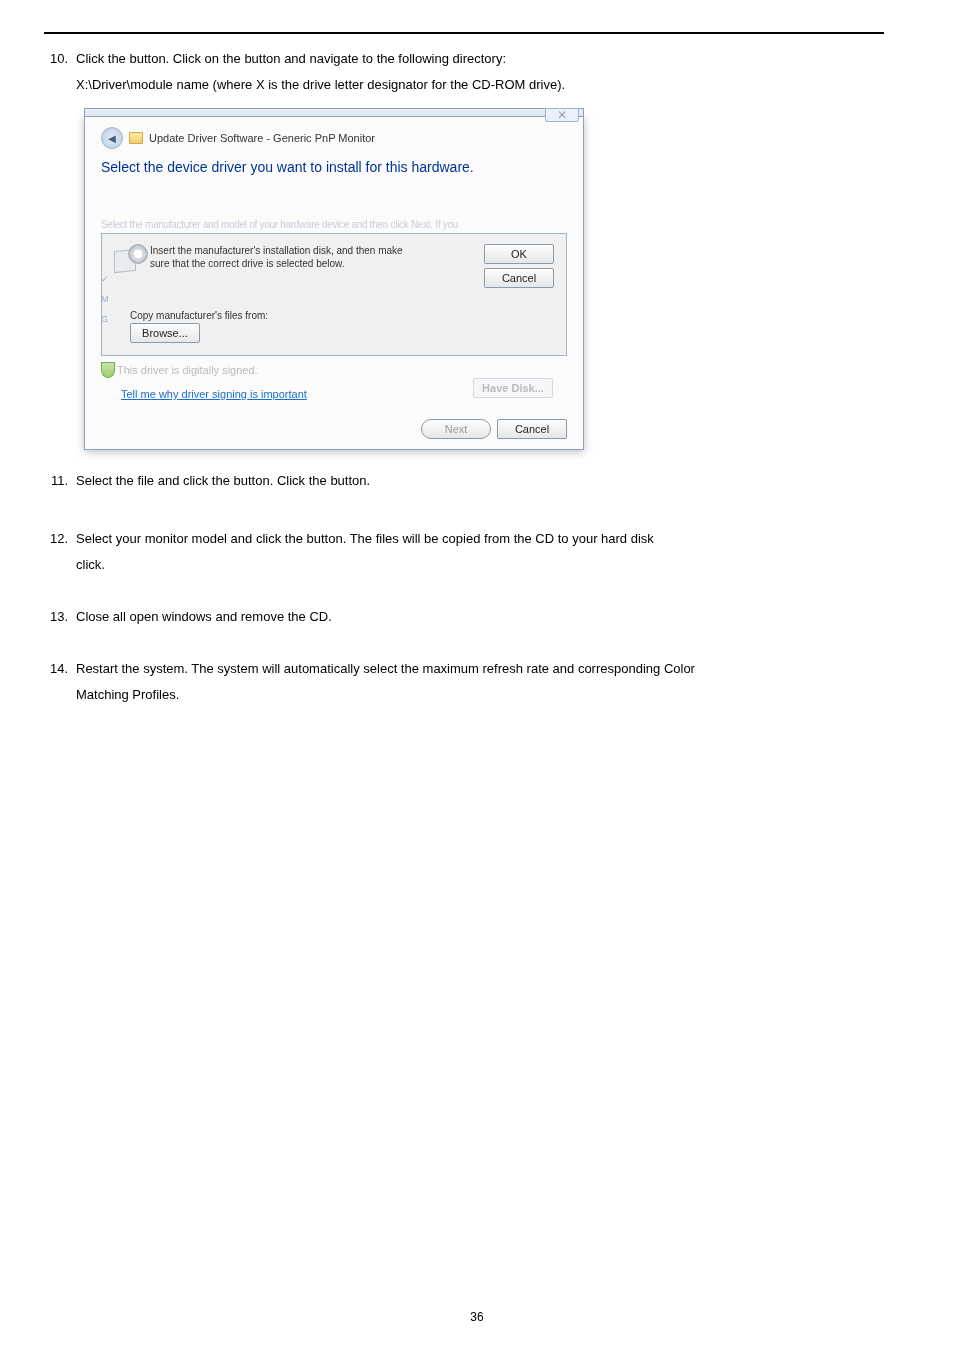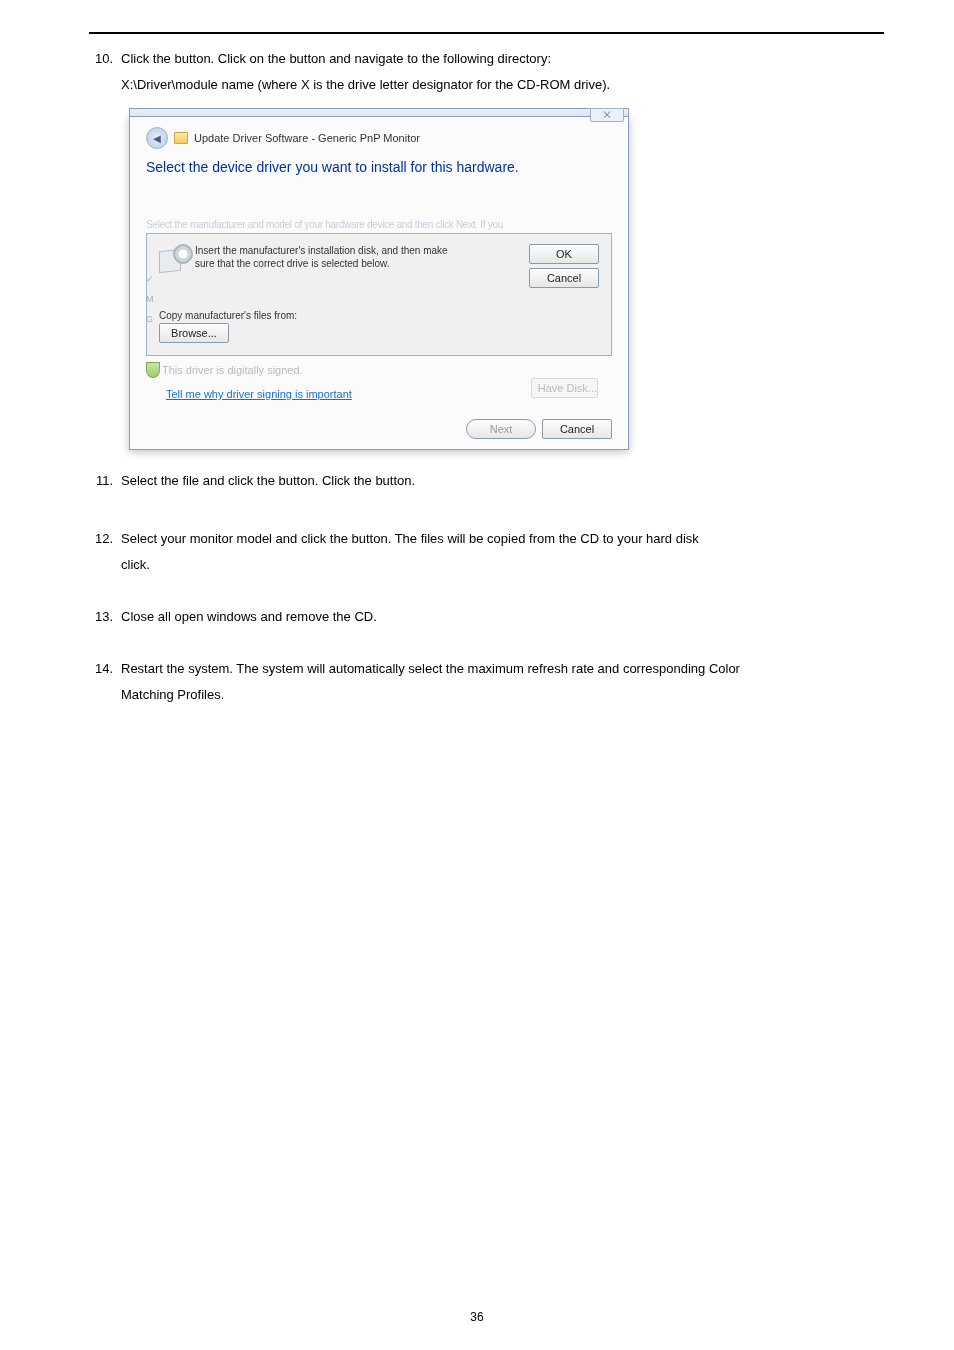--- a/index.html
+++ b/index.html
@@ -6,21 +6,21 @@
   body {
     width: 954px;
     height: 1350px;
     background: #ffffff;
     font-family: Arial, sans-serif;
     font-size: 13px;
     color: #000000;
     position: relative;
   }
   .page {
-    padding: 32px 70px 0 89px;
+    padding: 32px 70px 0 44px;
   }
   .hr {
     border: none;
     border-top: 2px solid #000;
     margin-bottom: 12px;
   }
   .step {
     display: flex;
     margin-bottom: 4px;
     line-height: 2.0;
@@ -175,20 +175,21 @@
     font-size: 11px;
     background: linear-gradient(#fdfdfd, #e7e7e7);
     border: 1px solid #8a9aab;
     border-radius: 2px;
     text-align: center;
     line-height: 18px;
     color: #222;
   }
   .copy-area {
     margin-top: 22px;
+    margin-left: 16px;
   }
   .copy-lbl {
     font-size: 10px;
     color: #333;
     margin-bottom: 2px;
   }
   .copy-row {
     display: flex; gap: 8px; align-items: center;
   }
   .copy-input {
@@ -224,26 +225,27 @@
     width: 14px; height: 16px;
     background: linear-gradient(#c8e3a8, #9dcf6d);
     border: 1px solid #7ea852;
     border-radius: 0 0 50% 50%;
   }
   .have-disk {
     color: #bbb;
     font-size: 11px;
     position: absolute;
     right: 14px;
-    width: 67px; height: 20px;
+    width: 80px; height: 20px;
     border: 1px solid #d5dae1;
     background: #f5f6f8;
     border-radius: 2px;
-    text-align: right;
+    text-align: center;
     line-height: 18px;
+    font-weight: bold;
   }
   .link-line {
     color: #1a6fcc;
     text-decoration: underline;
     font-size: 11px;
     margin: 2px 0 8px 20px;
   }
   .dlg-foot {
     display: flex; justify-content: flex-end; gap: 6px;
     padding-top: 10px;

